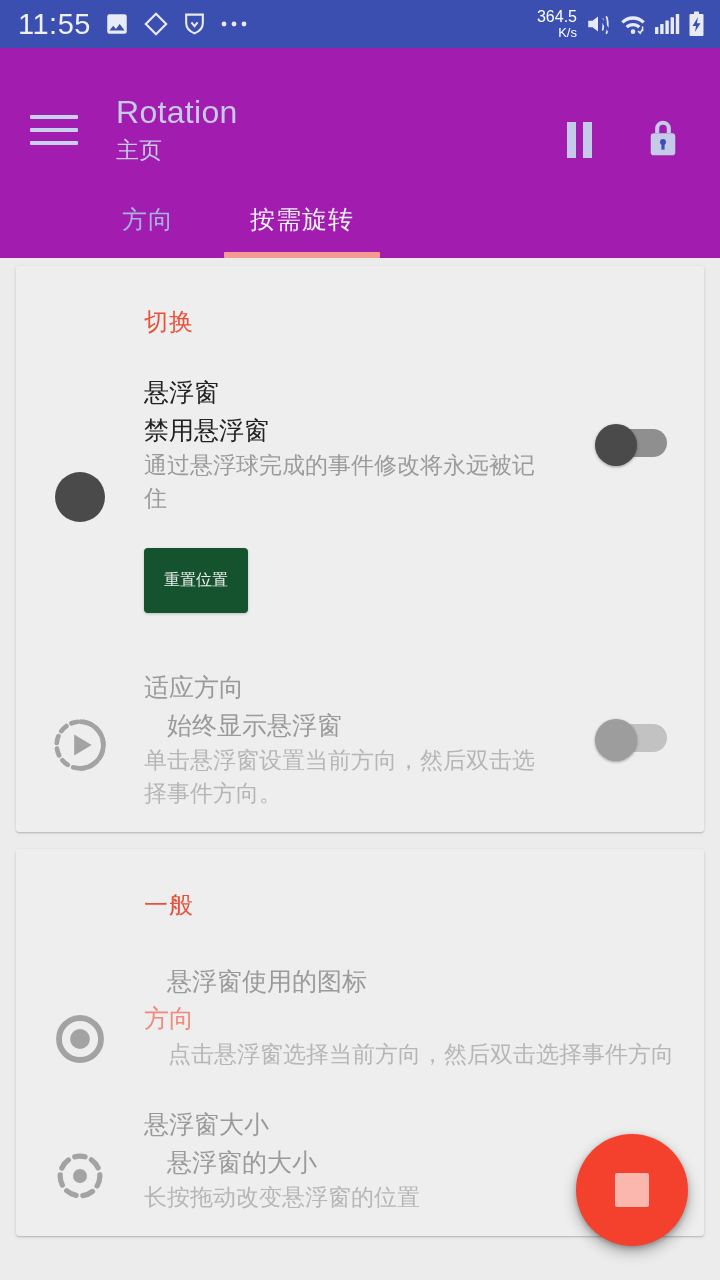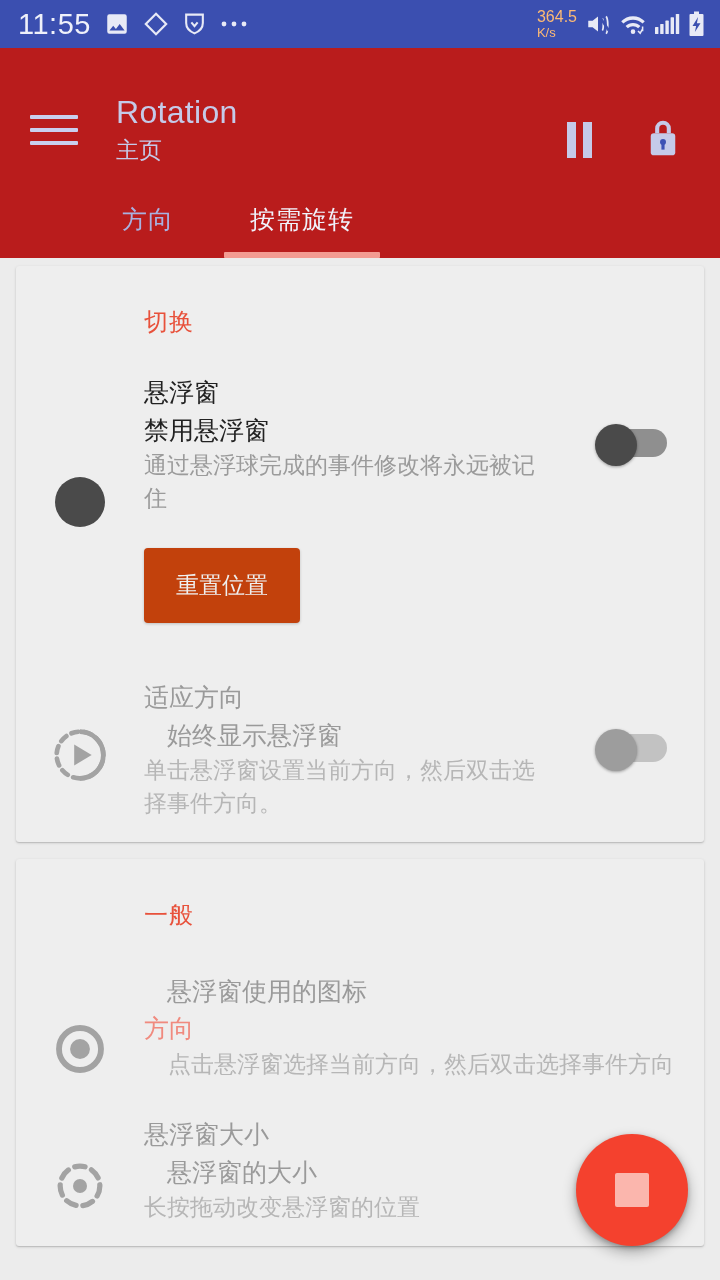--- a/index.html
+++ b/index.html
@@ -44,30 +44,30 @@
   }
   .sicon { display: block; }
   .status-right {
     display: flex;
     align-items: center;
     gap: 7px;
   }
   .netspeed {
     display: flex;
     flex-direction: column;
-    align-items: flex-start;
+    align-items: flex-end;
     line-height: 1.02;
-    color: #fdba74;
+    color: #ffffff;
   }
   .netspeed .n1 { font-size: 16px; }
   .netspeed .n2 { font-size: 13px; }
 
   
   .appbar {
-    background: #b91c1c;
+    background: #a21caf;
     height: 210px;
     position: relative;
   }
   .appbar-top {
     display: flex;
     align-items: flex-start;
     padding: 30px 22px 0 30px;
     height: 140px;
   }
   .hamburger {
@@ -223,26 +223,26 @@
     font-size: 23px;
     color: #9B9B9B;
     line-height: 1.42;
     margin-top: 0;
   }
   .row-desc.light { color: #B6B6B6; }
 
   
   .btn-reset {
     display: inline-block;
-    background: #c2410c;
+    background: #14532d;
     color: #EFEFEF;
-    font-size: 23px;
+    font-size: 16px;
     border: none;
     border-radius: 4px;
-    padding: 22px 32px;
+    padding: 22px 20px;
     margin: 34px 0 6px 0;
     cursor: pointer;
     box-shadow: 0 1px 3px rgba(0,0,0,0.20);
     font-family: inherit;
   }
 
   
   .toggle {
     position: relative;
     width: 66px;

